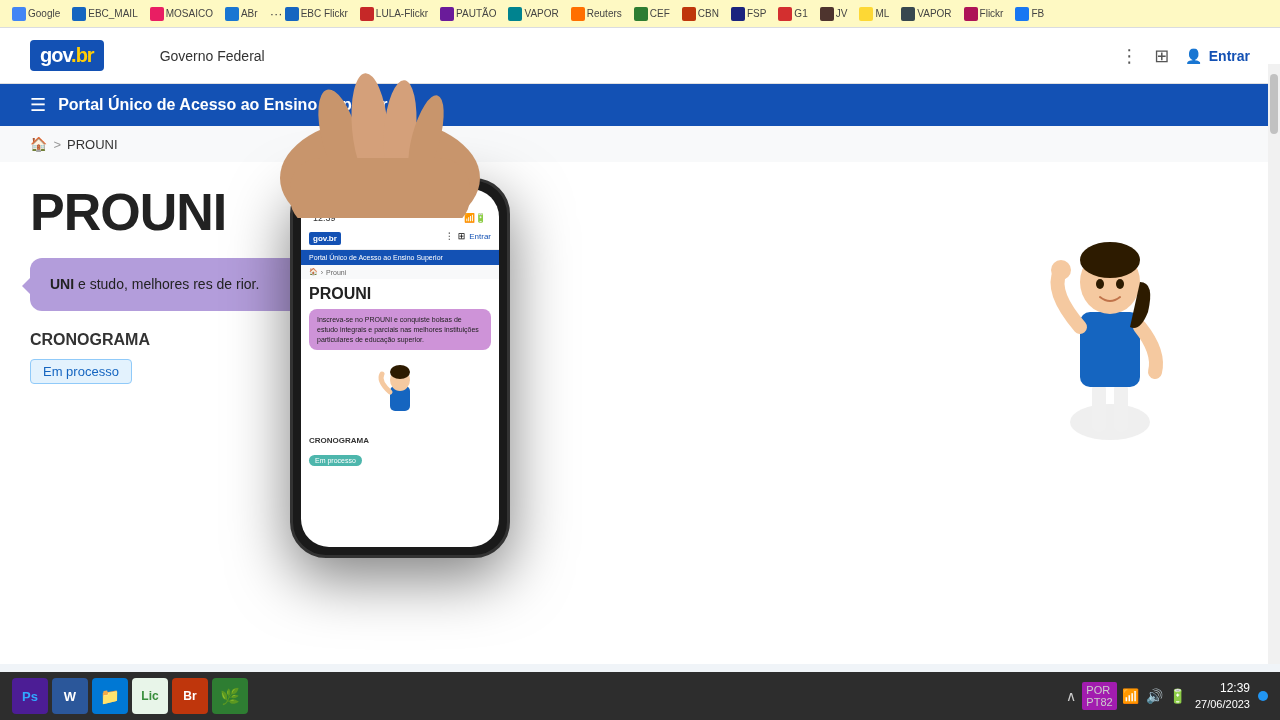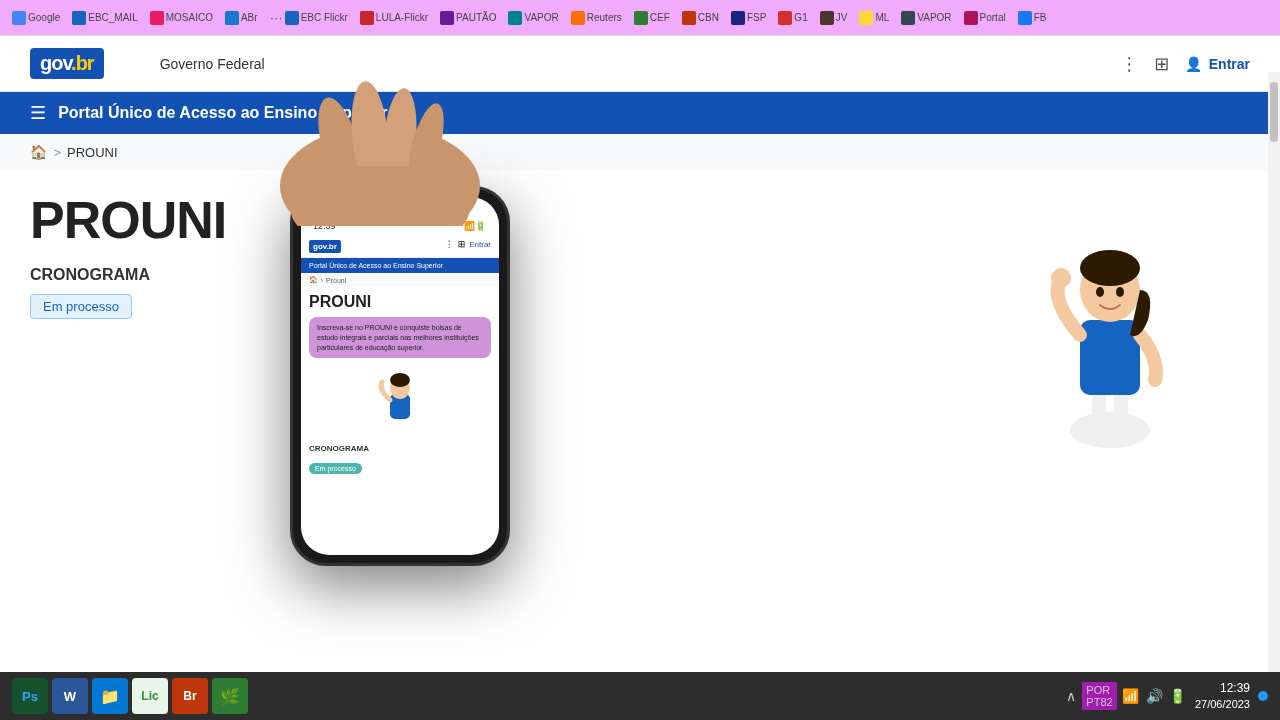--- a/index.html
+++ b/index.html
@@ -1,21 +1,21 @@
 <!DOCTYPE html>
 <html><head>
   <meta charset="utf-8">
   <style>
     * { margin: 0; padding: 0; box-sizing: border-box; }
     body { width: 1280px; height: 720px; overflow: hidden; font-family: 'Segoe UI', Arial, sans-serif; background: #f0f4f8; }
 
     
     .browser-bar {
-      height: 36px;
-      background: #f0abfc;
+      height: 28px;
+      background: #fef9c3;
       display: flex;
       align-items: center;
       padding: 0 8px;
       border-bottom: 1px solid #dadce0;
       gap: 6px;
     }
     .browser-icons {
       display: flex; align-items: center; gap: 4px; font-size: 11px; color: #555;
     }
     .browser-icon-item {
@@ -260,21 +260,21 @@
       bottom: 0;
       left: 0;
       right: 0;
     }
     .taskbar-left { display: flex; align-items: center; gap: 4px; }
     .taskbar-icon {
       width: 36px; height: 36px; border-radius: 4px;
       display: flex; align-items: center; justify-content: center;
       font-size: 18px; cursor: pointer;
     }
-    .taskbar-icon.ps { background: #14532d; color: #31a8ff; font-size: 13px; font-weight: 900; }
+    .taskbar-icon.ps { background: #4c1d95; color: #31a8ff; font-size: 13px; font-weight: 900; }
     .taskbar-icon.word { background: #2b579a; color: white; font-size: 13px; font-weight: 900; }
     .taskbar-icon.files { background: #0078d4; color: white; font-size: 16px; }
     .taskbar-icon.lic { background: #e8f5e9; color: #388e3c; font-size: 12px; font-weight: 700; }
     .taskbar-icon.br { background: #bf360c; color: white; font-size: 12px; font-weight: 700; }
     .taskbar-icon.green { background: #2e7d32; color: white; font-size: 16px; }
 
     .taskbar-right {
       display: flex; align-items: center; gap: 8px; color: white; font-size: 11px;
     }
     .sys-tray { display: flex; align-items: center; gap: 6px; }
@@ -380,21 +380,21 @@
     <div class="browser-icon-item">
       <span class="favicon fav-ml"></span>
       <span style="font-size:10px;color:#444">ML</span>
     </div>
     <div class="browser-icon-item">
       <span class="favicon fav-vapor"></span>
       <span style="font-size:10px;color:#444">VAPOR</span>
     </div>
     <div class="browser-icon-item">
       <span class="favicon fav-casach"></span>
-      <span style="font-size:10px;color:#444">Portal</span>
+      <span style="font-size:10px;color:#444">Flickr</span>
     </div>
     <div class="browser-icon-item">
       <span class="favicon fav-fb"></span>
       <span style="font-size:10px;color:#444">FB</span>
     </div>
   </div>
 </div>
 
 <div class="website">
 
@@ -425,20 +425,25 @@
   <div class="breadcrumb">
     <span class="breadcrumb-home">🏠</span>
     <span class="breadcrumb-sep">&gt;</span>
     <span class="breadcrumb-current">PROUNI</span>
   </div>
 
   <div class="main-content">
     <div class="content-left">
       <h1 class="prouni-title">PROUNI</h1>
 
+      <div class="speech-bubble">
+        <p class="speech-bubble-text">
+          <strong>UNI</strong> e studo, melhores res de rior.
+        </p>
+      </div>
 
       <div class="cronograma-section">
         <div class="cronograma-title">CRONOGRAMA</div>
         <span class="cronograma-badge">Em processo</span>
       </div>
     </div>
 
     <div class="content-right">
       <svg class="char-svg" viewBox="0 0 200 280" xmlns="http://www.w3.org/2000/svg">
 

